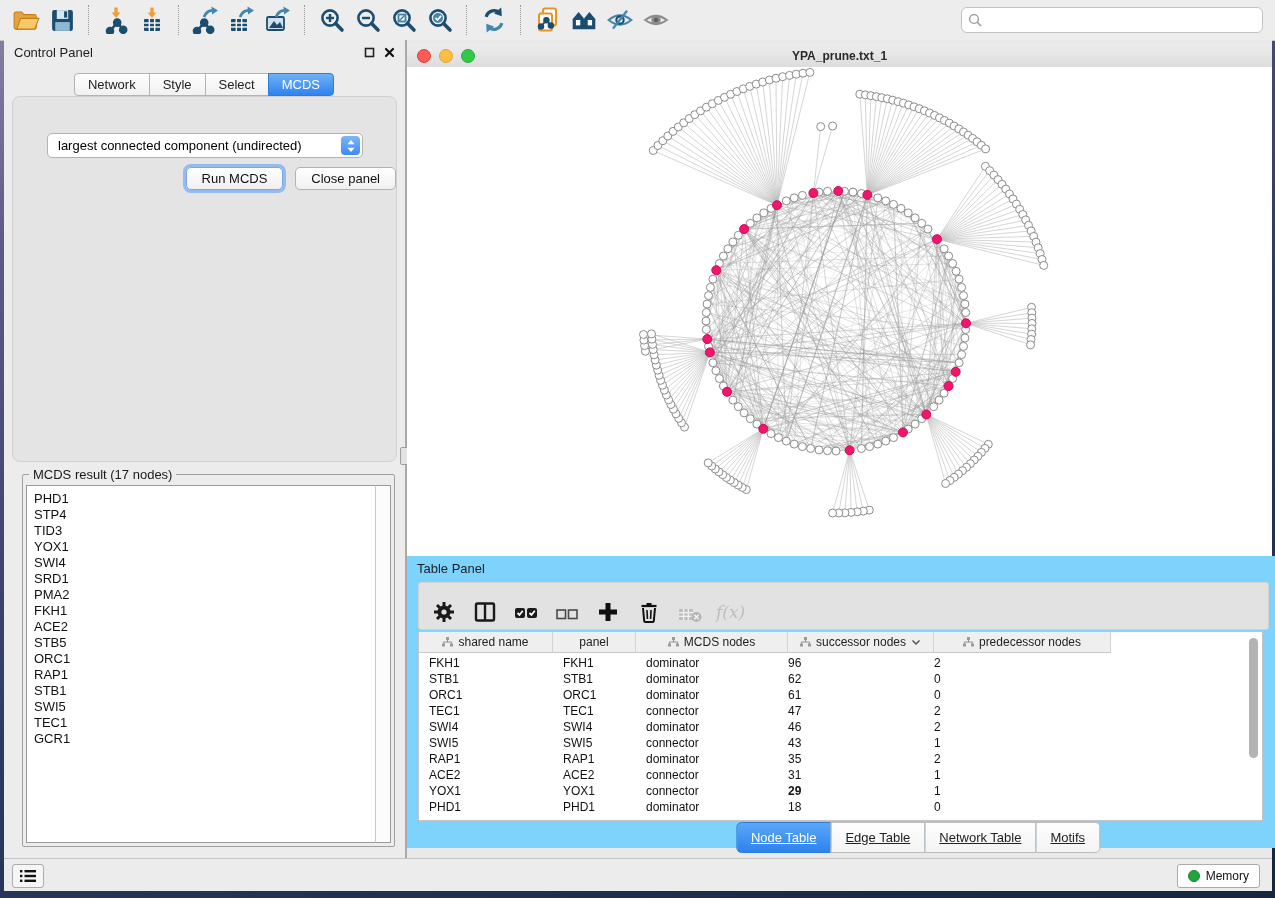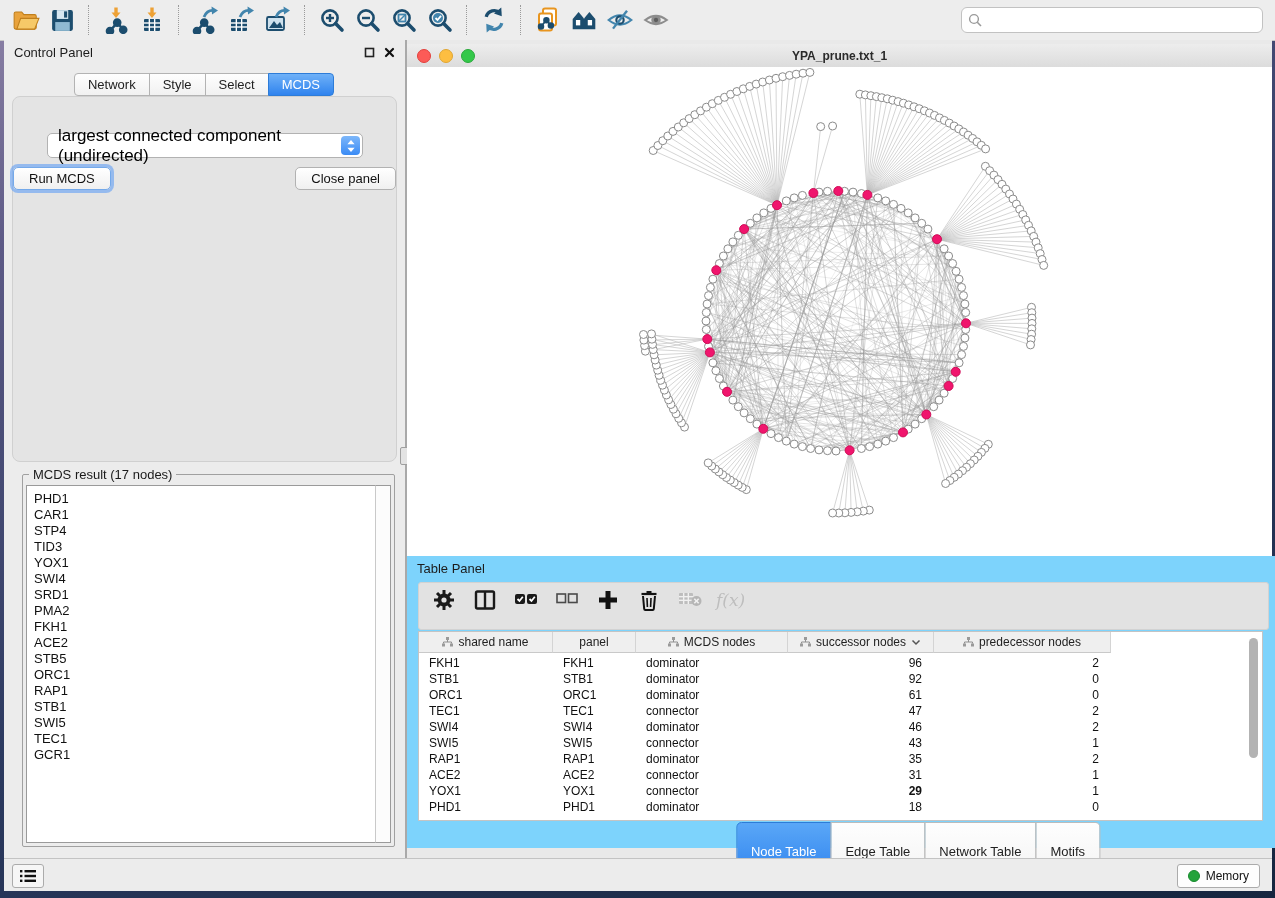--- a/index.html
+++ b/index.html
@@ -29,25 +29,25 @@
   #cp-tabs{position:absolute;left:0;top:33px;width:100%;display:flex;justify-content:center;}
   .cp-tab{padding:3px 13px;font-size:13px;background:linear-gradient(#fefefe,#f1f1f1);
     border:1px solid #b3b3b3;margin-left:-1px;color:#222;}
   .cp-tab:first-child{border-radius:4px 0 0 4px;}
   .cp-tab:last-child{border-radius:0 4px 4px 0;}
   .cp-tab.sel{background:linear-gradient(#6fb1f8,#2f83ee);color:#fff;border-color:#2d7cd8;}
   .cp-inner{position:absolute;left:8px;top:56px;width:383px;height:364px;background:#e4e4e4;
     border:1px solid #d0d0d0;border-radius:8px;}
   .opt-label{position:absolute;left:0;top:16px;width:100%;text-align:center;font-size:13px;color:#111;}
   .dropdown{position:absolute;left:34px;top:36px;width:314px;height:23px;background:#fff;
-    border:1px solid #b2b2b2;border-radius:5px;display:flex;align-items:center;font-size:17px;}
+    border:1px solid #b2b2b2;border-radius:5px;display:flex;align-items:center;font-size:13px;}
   .dropdown .dd-text{padding-left:10px;flex:1;}
   .dd-stepper{width:19px;height:19px;margin-right:2px;border-radius:4px;
     background:linear-gradient(#7db7fa,#3a8bf5);display:flex;align-items:center;justify-content:center;}
-  .btn-row{position:absolute;left:0;top:70px;width:100%;display:flex;justify-content:space-between;gap:12px;}
+  .btn-row{position:absolute;left:0;top:70px;width:100%;display:flex;justify-content:flex-end;gap:12px;}
   .mac-btn{font-family:"Liberation Sans",sans-serif;font-size:13px;color:#111;padding:3px 15px;
     background:linear-gradient(#ffffff,#f0f0f0);border:1px solid #b2b2b2;border-radius:5px;}
   .mac-btn.focus{box-shadow:0 0 0 3px rgba(96,158,245,.6);border-color:#74a9ea;}
   
   .result-box{position:absolute;left:10px;top:419px;width:371px;height:378px;margin:8px;
     border:1px solid #a0a0a0;border-radius:2px;padding:0;}
   .result-box legend{font-size:13px;color:#1a1a1a;margin-left:6px;padding:0 4px;}
   .result-list{position:absolute;left:3px;top:3px;right:17px;bottom:3px;background:#fff;
     border:1px solid #9a9a9a;border-right:none;overflow:hidden;padding:5px 0 0 7px;}
   .result-item{font-size:13px;line-height:16px;color:#111;}
@@ -63,38 +63,38 @@
   .tl.green{background:#34c84a;border:1px solid #2aa93c;}
   .net-title{position:absolute;left:0;width:100%;text-align:center;font-size:12px;font-weight:bold;color:#2a2a2a;}
   #net-canvas{position:absolute;left:0;top:27px;width:865px;height:493px;background:#fff;}
   #h-splitter{position:absolute;left:0;top:520px;width:865px;height:6px;background:#e6e6e6;
     border-top:1px solid #c2c2c2;border-bottom:1px solid #c2c2c2;}
   #h-grip{position:absolute;left:305px;top:-1px;width:14px;height:7px;background:#d8d8d8;border:1px solid #aaa;}
   
   #table-panel{position:absolute;left:0;top:516px;width:1023px;height:292px;background:#7dd3fc;}
   #table-toolbar{position:absolute;left:11px;top:26px;width:843px;height:46px;background:#e2e2e2;
     border:1px solid #d2d2d2;border-radius:3px;display:flex;align-items:center;padding-left:6px;gap:4px;}
-  .tt-btn{width:37px;height:36px;display:flex;align-items:flex-start;justify-content:center;text-decoration:underline;}
+  .tt-btn{width:37px;height:36px;display:flex;align-items:flex-end;justify-content:center;text-decoration:underline;}
   .tt-btn.disabled{opacity:.5;}
   #table-area{position:absolute;left:11px;top:75px;width:843px;height:188px;background:#fff;
     border:1px solid #c4c4c4;overflow:hidden;}
   #table-header{position:absolute;left:0;top:0;height:21px;display:flex;}
   .th-cell{box-sizing:border-box;height:21px;background:#efefef;border-right:1px solid #d4d4d4;
     border-bottom:1px solid #c9c9c9;display:flex;align-items:center;justify-content:center;gap:5px;
     font-size:12px;color:#222;}
   #table-rows{position:absolute;left:0;top:23px;}
   .t-row{display:flex;height:16px;}
   .t-cell{box-sizing:border-box;font-size:12px;color:#111;line-height:16px;white-space:nowrap;overflow:hidden;}
   .t-cell.left{padding-left:10px;text-align:left;}
-  .t-cell.right{padding-right:12px;text-align:right;}
+  .t-cell.right{padding-right:12px;}
   #table-scroll{position:absolute;top:2px;right:2px;bottom:2px;width:13px;background:#fff;}
   #table-scroll .thumb{position:absolute;left:2px;top:4px;width:9px;height:120px;background:#b3b3b3;border-radius:5px;}
   #table-tabs{position:absolute;left:50%;transform:translateX(-50%);top:266px;display:flex;}
-  .bt-tab{padding:21px 14px;font-size:13px;background:linear-gradient(#fefefe,#f3f3f3);
-    border:1px solid #bcbcbc;margin-left:-1px;color:#222;white-space:nowrap;}
+  .bt-tab{padding:7px 14px;font-size:13px;background:linear-gradient(#fefefe,#f3f3f3);
+    border:1px solid #bcbcbc;margin-left:-1px;color:#222;white-space:nowrap;text-decoration:underline;}
   .bt-tab:first-child{border-radius:5px 0 0 5px;}
   .bt-tab:last-child{border-radius:0 5px 5px 0;}
   .bt-tab.sel{background:linear-gradient(#5aa7f7,#2e82ee);color:#fff;border-color:#2d7cd8;}
   
   #statusbar{position:absolute;left:4px;top:858px;width:1268px;height:32px;background:#ececec;
     border-top:1px solid #c3c3c3;}
   #sb-list-btn{position:absolute;left:8px;top:5px;width:30px;height:22px;background:#f6f6f6;
     border:1px solid #ababab;border-radius:3px;display:flex;align-items:center;justify-content:center;}
   #sb-memory{position:absolute;right:12px;top:5px;height:22px;background:#fdfdfd;border:1px solid #ababab;
     border-radius:3px;display:flex;align-items:center;gap:6px;padding:0 10px;font-size:12px;color:#111;}
@@ -337,21 +337,20 @@
       </div>
       <div class="btn-row">
         <button class="mac-btn focus">Run MCDS</button>
         <button class="mac-btn">Close panel</button>
       </div>
     </div>
     <fieldset class="result-box">
       <legend>MCDS result (17 nodes)</legend>
       <div class="result-list" id="mcds-list">
           <div class="result-item">PHD1</div>
-          <div class="result-item">CAR1</div>
           <div class="result-item">STP4</div>
           <div class="result-item">TID3</div>
           <div class="result-item">YOX1</div>
           <div class="result-item">SWI4</div>
           <div class="result-item">SRD1</div>
           <div class="result-item">PMA2</div>
           <div class="result-item">FKH1</div>
           <div class="result-item">ACE2</div>
           <div class="result-item">STB5</div>
           <div class="result-item">ORC1</div>
@@ -1310,21 +1309,21 @@
               <div class="t-cell left" style="width: 134px;">FKH1</div>
               <div class="t-cell left" style="width: 83px;">FKH1</div>
               <div class="t-cell left" style="width: 152px;">dominator</div>
               <div class="t-cell right" style="width: 146px;">96</div>
               <div class="t-cell right" style="width: 177px;">2</div>
             </div>
             <div class="t-row">
               <div class="t-cell left" style="width: 134px;">STB1</div>
               <div class="t-cell left" style="width: 83px;">STB1</div>
               <div class="t-cell left" style="width: 152px;">dominator</div>
-              <div class="t-cell right" style="width: 146px;">92</div>
+              <div class="t-cell right" style="width: 146px;">62</div>
               <div class="t-cell right" style="width: 177px;">0</div>
             </div>
             <div class="t-row">
               <div class="t-cell left" style="width: 134px;">ORC1</div>
               <div class="t-cell left" style="width: 83px;">ORC1</div>
               <div class="t-cell left" style="width: 152px;">dominator</div>
               <div class="t-cell right" style="width: 146px;">61</div>
               <div class="t-cell right" style="width: 177px;">0</div>
             </div>
             <div class="t-row">

